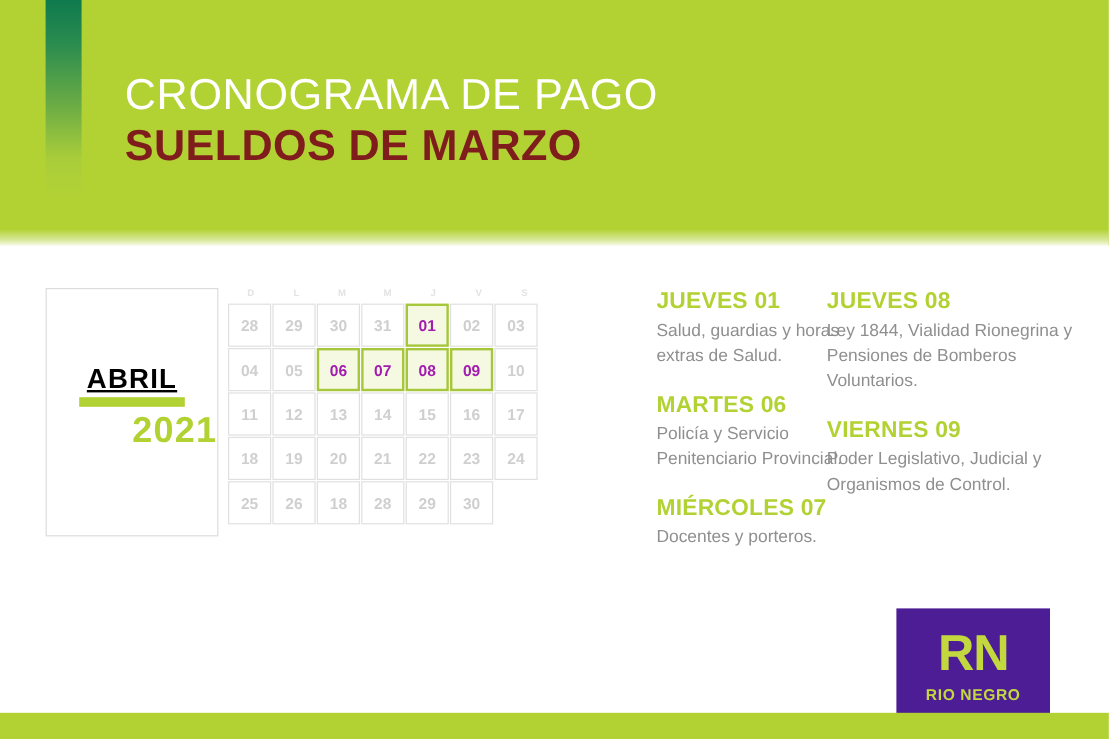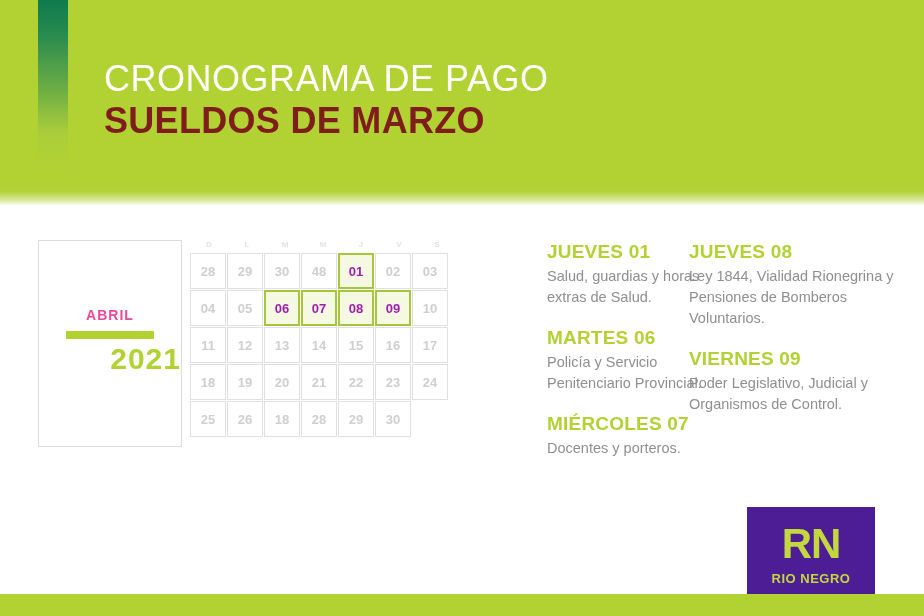--- a/index.html
+++ b/index.html
@@ -71,25 +71,26 @@
     background: #ffffff;
     box-sizing: border-box;
   }
   #month-inner {
     position: absolute;
     left: 0; right: 0;
     top: 62px;
     text-align: center;
   }
   #month-name {
-    font-size: 14px;
+    font-size: 23px;
     font-weight: 800;
     letter-spacing: 1px;
-    color: #ec4899;
+    color: #000000;
     line-height: 24px;
+    text-decoration: underline;
   }
   #month-rule {
     width: 88px;
     height: 8px;
     background: #b2d234;
     margin: 4px auto 3px auto;
   }
   #month-year {
     font-size: 30px;
     font-weight: 800;
@@ -234,21 +235,21 @@
       <div class="dow">M</div>
       <div class="dow">J</div>
       <div class="dow">V</div>
       <div class="dow">S</div>
     </div>
   <div id="cal-body">
       <div class="cal-row">
         <div class="cal-cell">28</div>
         <div class="cal-cell">29</div>
         <div class="cal-cell">30</div>
-        <div class="cal-cell">48</div>
+        <div class="cal-cell">31</div>
         <div class="cal-cell highlight">01</div>
         <div class="cal-cell">02</div>
         <div class="cal-cell">03</div>
       </div>
       <div class="cal-row">
         <div class="cal-cell">04</div>
         <div class="cal-cell">05</div>
         <div class="cal-cell highlight">06</div>
         <div class="cal-cell highlight">07</div>
         <div class="cal-cell highlight">08</div>

